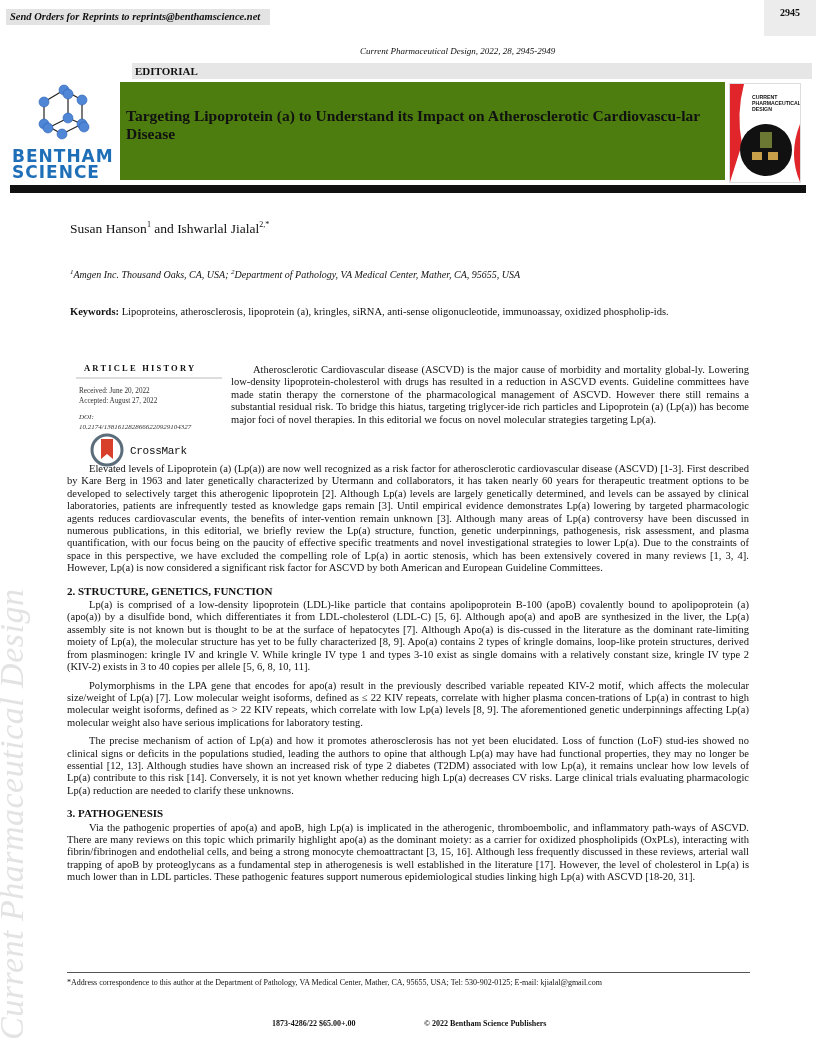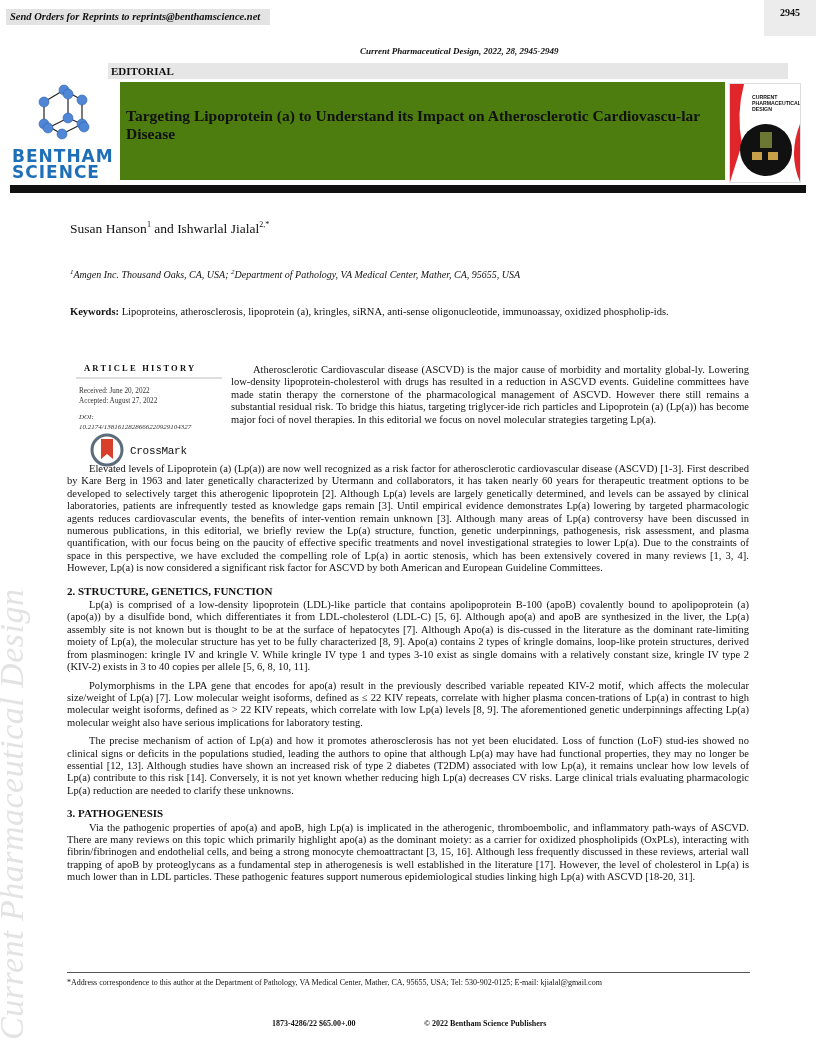--- a/index.html
+++ b/index.html
@@ -12,24 +12,24 @@
   .reprint {
     left: 6px; top: 9px; height: 16px; padding: 0 4px;
     background: #e3e3e3; font-size: 10.5px; font-weight: bold; font-style: italic;
     line-height: 16px; width: 256px;
   }
   .pagenum-box {
     left: 764px; top: 0; width: 52px; height: 36px; background: #ececec;
     font-size: 10px; font-weight: bold; text-align: center; line-height: 26px;
   }
   .journal-line {
-    left: 360px; top: 46px; font-size: 9px; font-style: italic; font-weight: bold;
+    left: 360px; top: 46px; font-size: 9px; font-style: italic; font-weight: normal;
   }
   .editorial-bar {
-    left: 108px; top: 63px; width: 680px; height: 16px; background: #e6e6e6;
+    left: 132px; top: 63px; width: 680px; height: 16px; background: #e6e6e6;
     font-size: 11px; font-weight: bold; line-height: 16px; padding-left: 3px; box-sizing: border-box;
   }
   .title-box {
     left: 120px; top: 82px; width: 605px; height: 98px; background: #4d7c0f;
   }
   .title-text {
     position: absolute; left: 6px; top: 25px; width: 595px;
     font-size: 15.5px; font-weight: bold; line-height: 18px;
   }
   .logo-wrap { left: 4px; top: 82px; width: 112px; height: 100px; }

